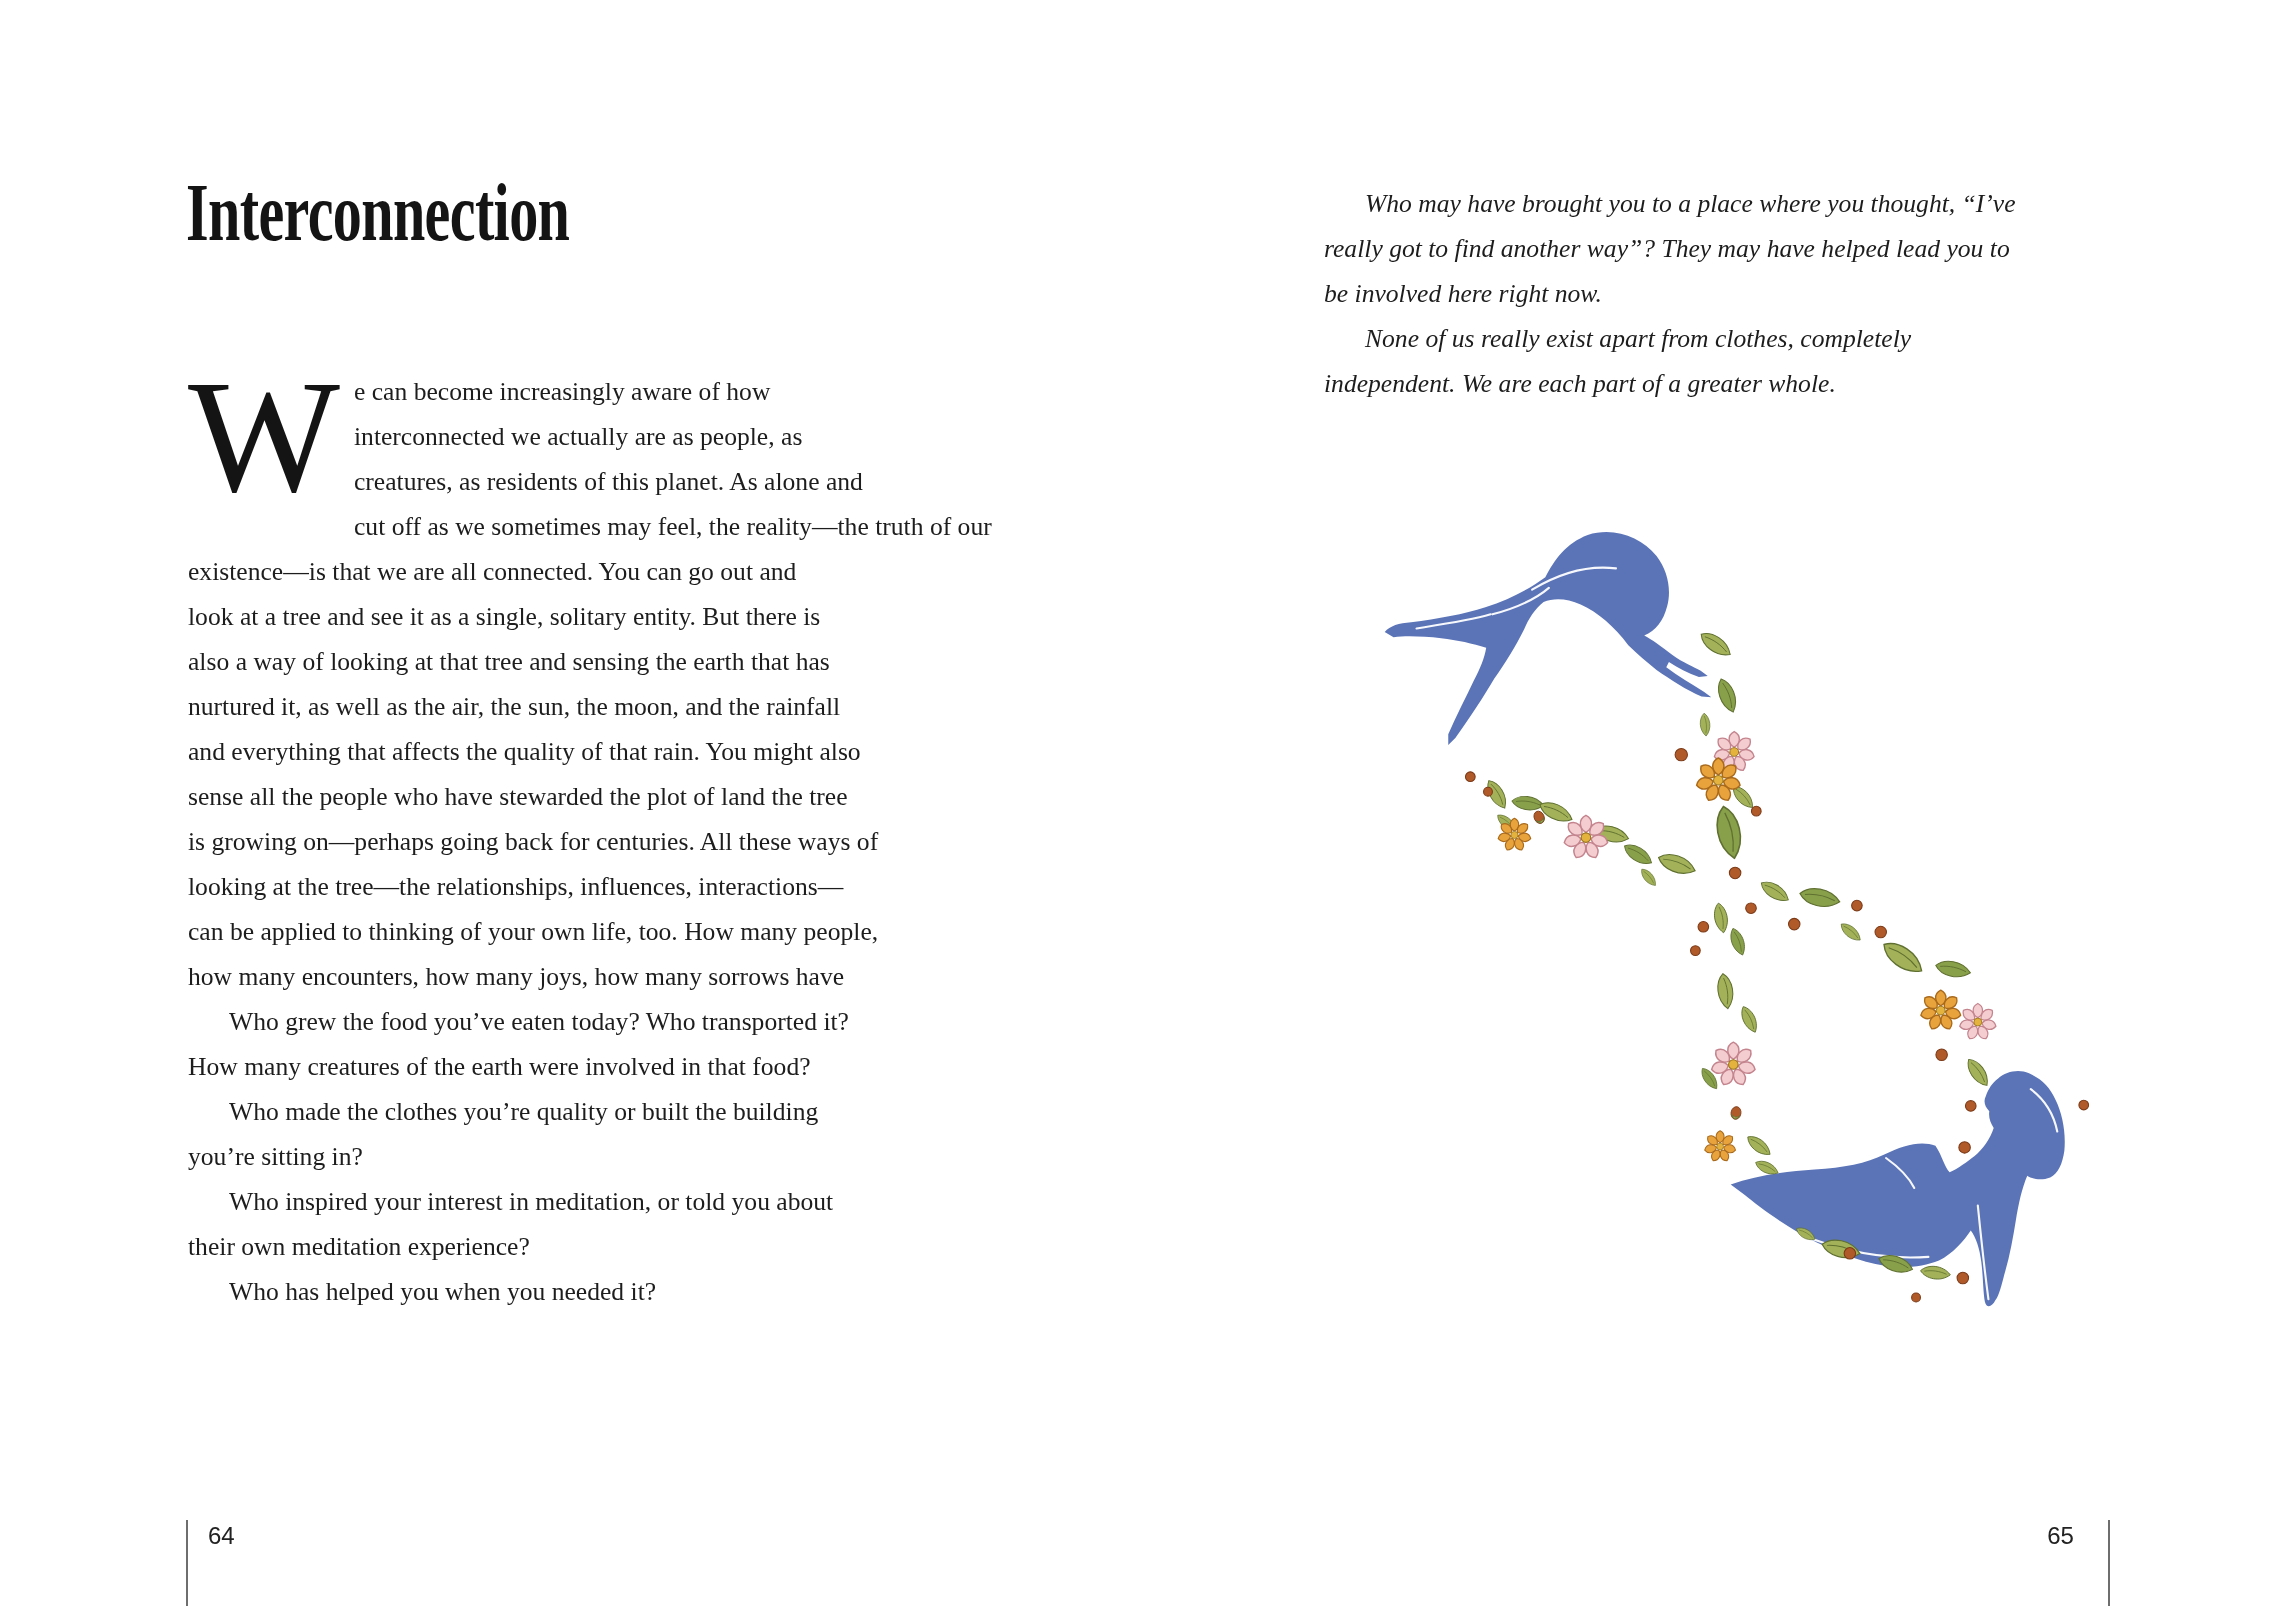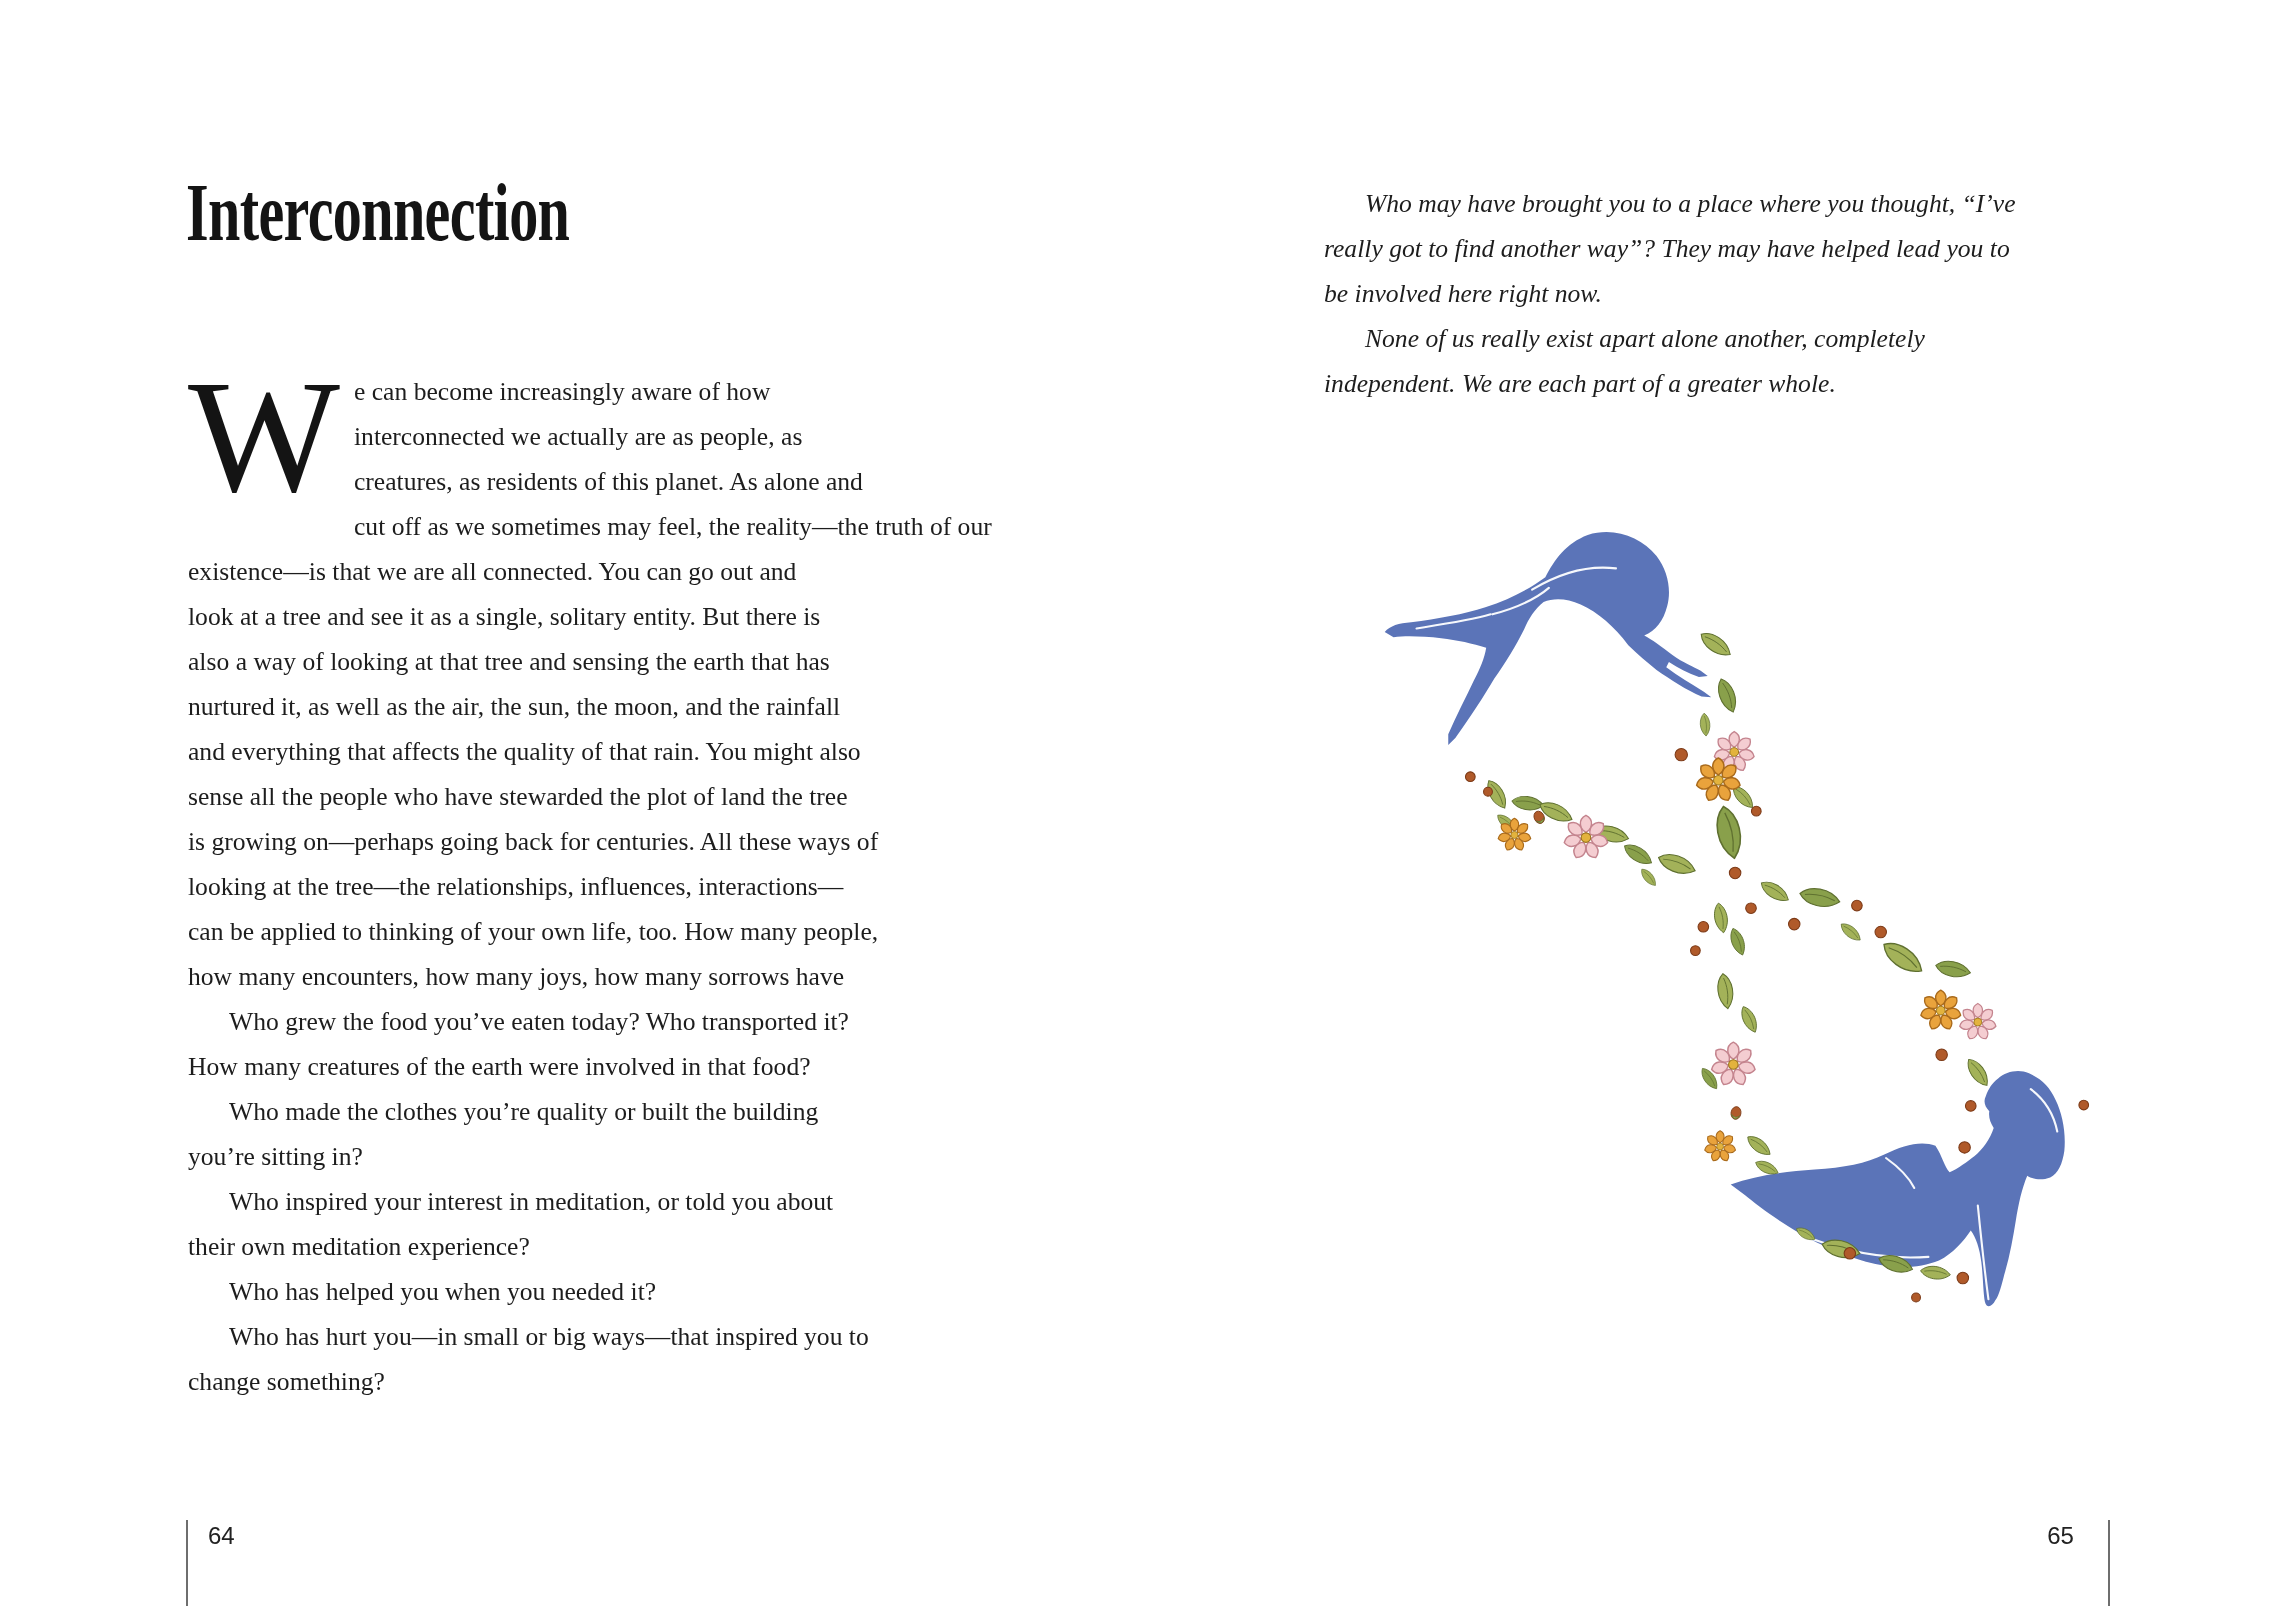--- a/index.html
+++ b/index.html
@@ -63,39 +63,35 @@
           <div class="line">Who made the clothes you’re quality or built the building</div>
           <div class="line">you’re sitting in?</div>
         </div>
       <div class="para q">
           <div class="line">Who inspired your interest in meditation, or told you about</div>
           <div class="line">their own meditation experience?</div>
         </div>
       <div class="para q">
           <div class="line">Who has helped you when you needed it?</div>
         </div>
-      <div class="para q">
-          <div class="line">Who has hurt you—in small or big ways—that inspired you to</div>
-          <div class="line">change something?</div>
-        </div>
     </div>
 
     <div class="rule rule-left"></div>
     <div class="pageno pn-left">64</div>
   </div>
 
   <div>
     <div class="col col-right">
       <div class="para q">
           <div class="line">Who may have brought you to a place where you thought, “I’ve</div>
           <div class="line">really got to find another way”? They may have helped lead you to</div>
           <div class="line">be involved here right now.</div>
         </div>
       <div class="para q">
-          <div class="line">None of us really exist apart alone another, completely</div>
+          <div class="line">None of us really exist apart from clothes, completely</div>
           <div class="line">independent. We are each part of a greater whole.</div>
         </div>
     </div>
 
     <svg class="illo" viewBox="0 0 920 990" role="img" aria-label="Two blue nude figures — one diving, one reclining — joined by a figure-eight vine of olive leaves, orange and pink flowers, and rust-colored berries.">
       <defs>
         <g id="leafg">
           <path d="M -20 0 C -12 -10, 8 -12, 20 0 C 8 12, -12 10, -20 0 Z" style="fill:var(--leaf_green);stroke:var(--leaf_dark);stroke-width:1.2"></path>
           <path d="M -15 0 C -5 -3, 5 -3, 15 0" style="fill:none;stroke:var(--leaf_dark);stroke-width:1"></path>
         </g>

